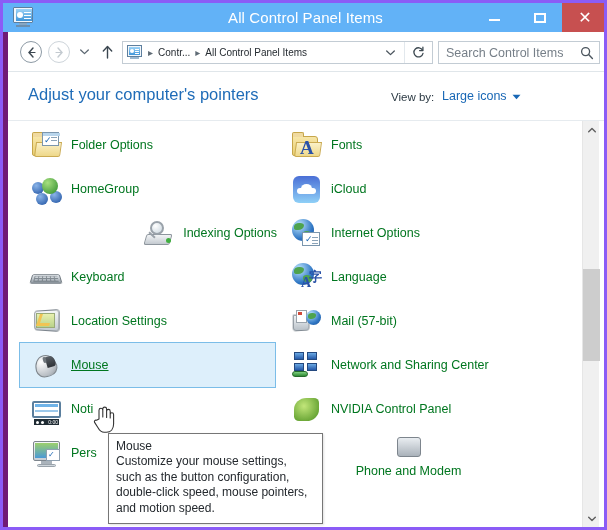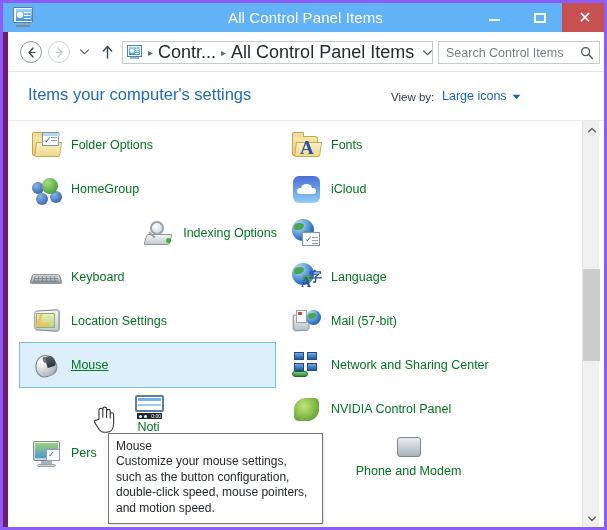--- a/index.html
+++ b/index.html
@@ -167,21 +167,21 @@
   .addr-icon .s-ln2 { top: 5px; }
   .addr-icon .s-ln3 { top: 7px; }
   .addr-icon .s-base {
     position: absolute; left: 3px; top: 12px;
     width: 9px; height: 2px; background: #9bb8d0;
   }
   .crumb-sep {
     color: #5f6b75; font-size: 10px; padding: 0 5px;
   }
   .crumb {
-    font-size: 18px; color: #252b31; white-space: nowrap;
+    font-size: 10px; color: #252b31; white-space: nowrap;
   }
   .addr-chev {
     margin-left: auto; padding: 0 9px;
     font-size: 10px; color: #4b555e;
   }
   .addr-refresh {
     width: 28px; height: 21px;
     border-left: 1px solid #e2e8ed;
     display: flex; align-items: center; justify-content: center;
     font-size: 14px; color: #3d4951;
@@ -758,21 +758,21 @@
             <circle cx="5.6" cy="5.6" r="4" stroke="#4b555e" stroke-width="1.3" fill="none"></circle>
             <path d="M8.6 8.6 L12.4 12.4" stroke="#4b555e" stroke-width="1.4" stroke-linecap="round"></path>
           </svg>
       </span>
     </div>
   </div>
 
   <div class="content">
 
     <div class="heading-row">
-      <div class="page-title">Items your computer's settings</div>
+      <div class="page-title">Adjust your computer's pointers</div>
       <div class="viewby-label">View by:</div>
       <div class="viewby-value">Large icons</div>
       <div class="viewby-arrow">
         <svg width="9" height="6" viewBox="0 0 9 6">
             <path d="M0.5 0.8 L4.5 5.2 L8.5 0.8 Z" fill="#1867b5"></path>
           </svg>
       </div>
     </div>
 
     <div class="items-pane">
@@ -829,20 +829,21 @@
             <span class="cp-ico">
               <span class="globe">
                 <span class="land1"></span>
                 <span class="land2"></span>
               </span>
               <span class="ie-note">
                 <span class="chk">✓</span>
                 <span class="ln"></span>
               </span>
             </span>
+            <span class="cp-label">Internet Options</span>
           </div>
           <div class="cp-item" style="left: 12px; top: 134px;">
             <span class="cp-ico">
               <span class="kb-body"></span>
               <span class="kb-keys"></span>
             </span>
             <span class="cp-label">Keyboard</span>
           </div>
           <div class="cp-item" style="left: 272px; top: 134px;">
             <span class="cp-ico">
@@ -887,21 +888,21 @@
               <span class="net-grid">
                 <i></i>
                 <i></i>
                 <i></i>
                 <i></i>
               </span>
               <span class="net-plug"></span>
             </span>
             <span class="cp-label">Network and Sharing Center</span>
           </div>
-          <div class="cp-item" style="left: 12px; top: 266px; flex-direction: column;">
+          <div class="cp-item" style="left: 12px; top: 266px;">
             <span class="cp-ico">
               <span class="notif-mon"></span>
               <span class="notif-bar"></span>
               <span class="notif-bar2"></span>
               <span class="notif-tray">0:00</span>
             </span>
             <span class="cp-label">Noti</span>
           </div>
           <div class="cp-item" style="left: 272px; top: 266px;">
             <span class="cp-ico">

